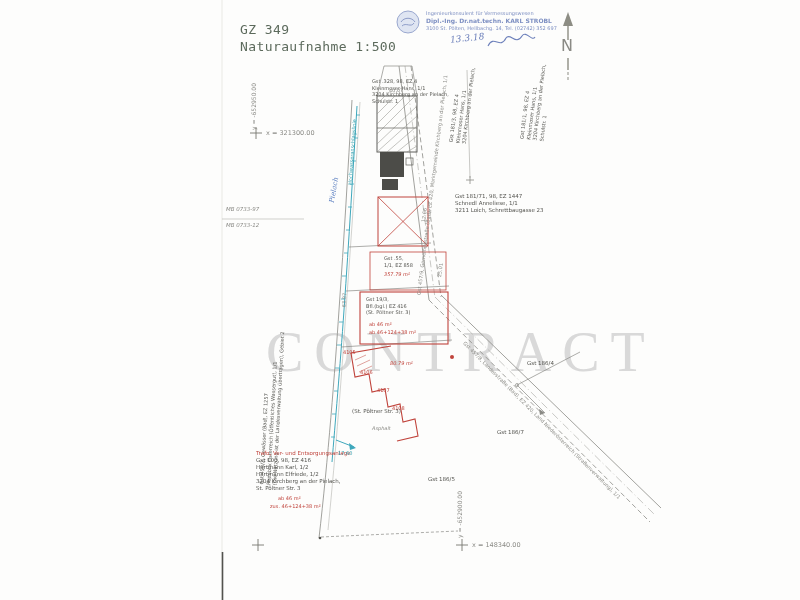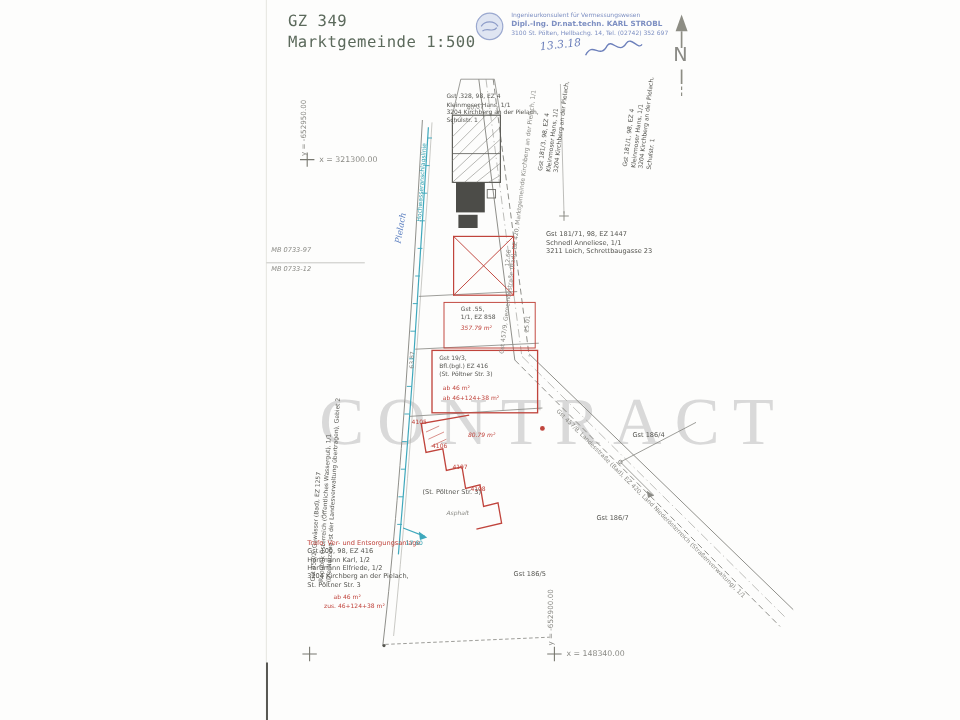--- a/index.html
+++ b/index.html
@@ -1,21 +1,21 @@
 <!DOCTYPE html>
 <html><head>
 <meta charset="utf-8">
 <style>
   html,body{margin:0;padding:0;background:#ffffff;}
   .page{position:relative;width:800px;height:600px;background:#fdfdfc;overflow:hidden;
         font-family:"DejaVu Sans",sans-serif;color:#4a4a4a;}
   .abs{position:absolute;}
   .z0{z-index:0;} .z1{z-index:1;} .z2{z-index:2;}
   .title{font-family:"DejaVu Sans Mono",monospace;font-size:13px;line-height:17px;
-         color:#5c6a5c;letter-spacing:.4px;}
+         color:#5c6a5c;letter-spacing:.4px;margin-top:11px;}
   .wm{font-family:"Liberation Serif",serif;color:#d9d9d9;white-space:nowrap;}
   .t5{font-size:5px;line-height:6.5px;} .t55{font-size:5.5px;line-height:7px;}
   .red{color:#c0443c;} .teal{color:#2f9fae;} .blue{color:#5b7fc0;}
   .stampc{color:#7d8fc2;} .faint{color:#8a8a85;} .ink{color:#555550;}
   .vert{writing-mode:vertical-rl;transform:rotate(180deg);}
   .ctr{transform-origin:center;white-space:nowrap;}
   .stampbox{width:160px;height:52px;}
   .stampbox .l{position:absolute;left:32px;white-space:nowrap;}
   svg{display:block;}
 </style>
@@ -91,21 +91,21 @@
   <svg class="abs z1" style="left:550px;top:6px;" width="40" height="78" viewBox="0 0 40 78">
     <polygon points="13,20 23,20 18,6" fill="#8d8d84"></polygon>
     <line x1="18" y1="20" x2="18" y2="34" stroke="#8d8d84" stroke-width="1.4"></line>
     <line x1="18" y1="52" x2="18" y2="64" stroke="#8d8d84" stroke-width="1.4"></line>
     <line x1="18" y1="66" x2="18" y2="76" stroke="#8d8d84" stroke-width="1" stroke-dasharray="3,2"></line>
   </svg>
   <div class="abs z2 faint" style="left:561px;top:36px;font-size:16px;">N</div>
 
   <div class="abs z2 title" style="left:240px;top:10px;">
     <div>GZ 349</div>
-    <div>Marktgemeinde 1:500</div>
+    <div>Naturaufnahme 1:500</div>
   </div>
 
   <div class="abs z2 stampbox" style="left:394px;top:6px;">
     <svg class="abs" style="left:0;top:2px;" width="28" height="30" viewBox="0 0 28 30">
       <circle cx="14" cy="14" r="11" fill="#dfe5f2" stroke="#9aa8cf" stroke-width="1"></circle>
       <path d="M7,14 C10,9 18,9 21,14 M8,18 C12,14 17,20 20,15" fill="none" stroke="#8d9cc8" stroke-width="1"></path>
     </svg>
     <div class="l stampc" style="top:4px;font-size:5px;">Ingenieurkonsulent für Vermessungswesen</div>
     <div class="l stampc" style="top:11px;font-size:6px;font-weight:bold;">Dipl.-Ing. Dr.nat.techn. KARL STROBL</div>
     <div class="l stampc" style="top:19px;font-size:5px;">3100 St. Pölten, Hellbachg. 14, Tel. (02742) 352 697</div>

